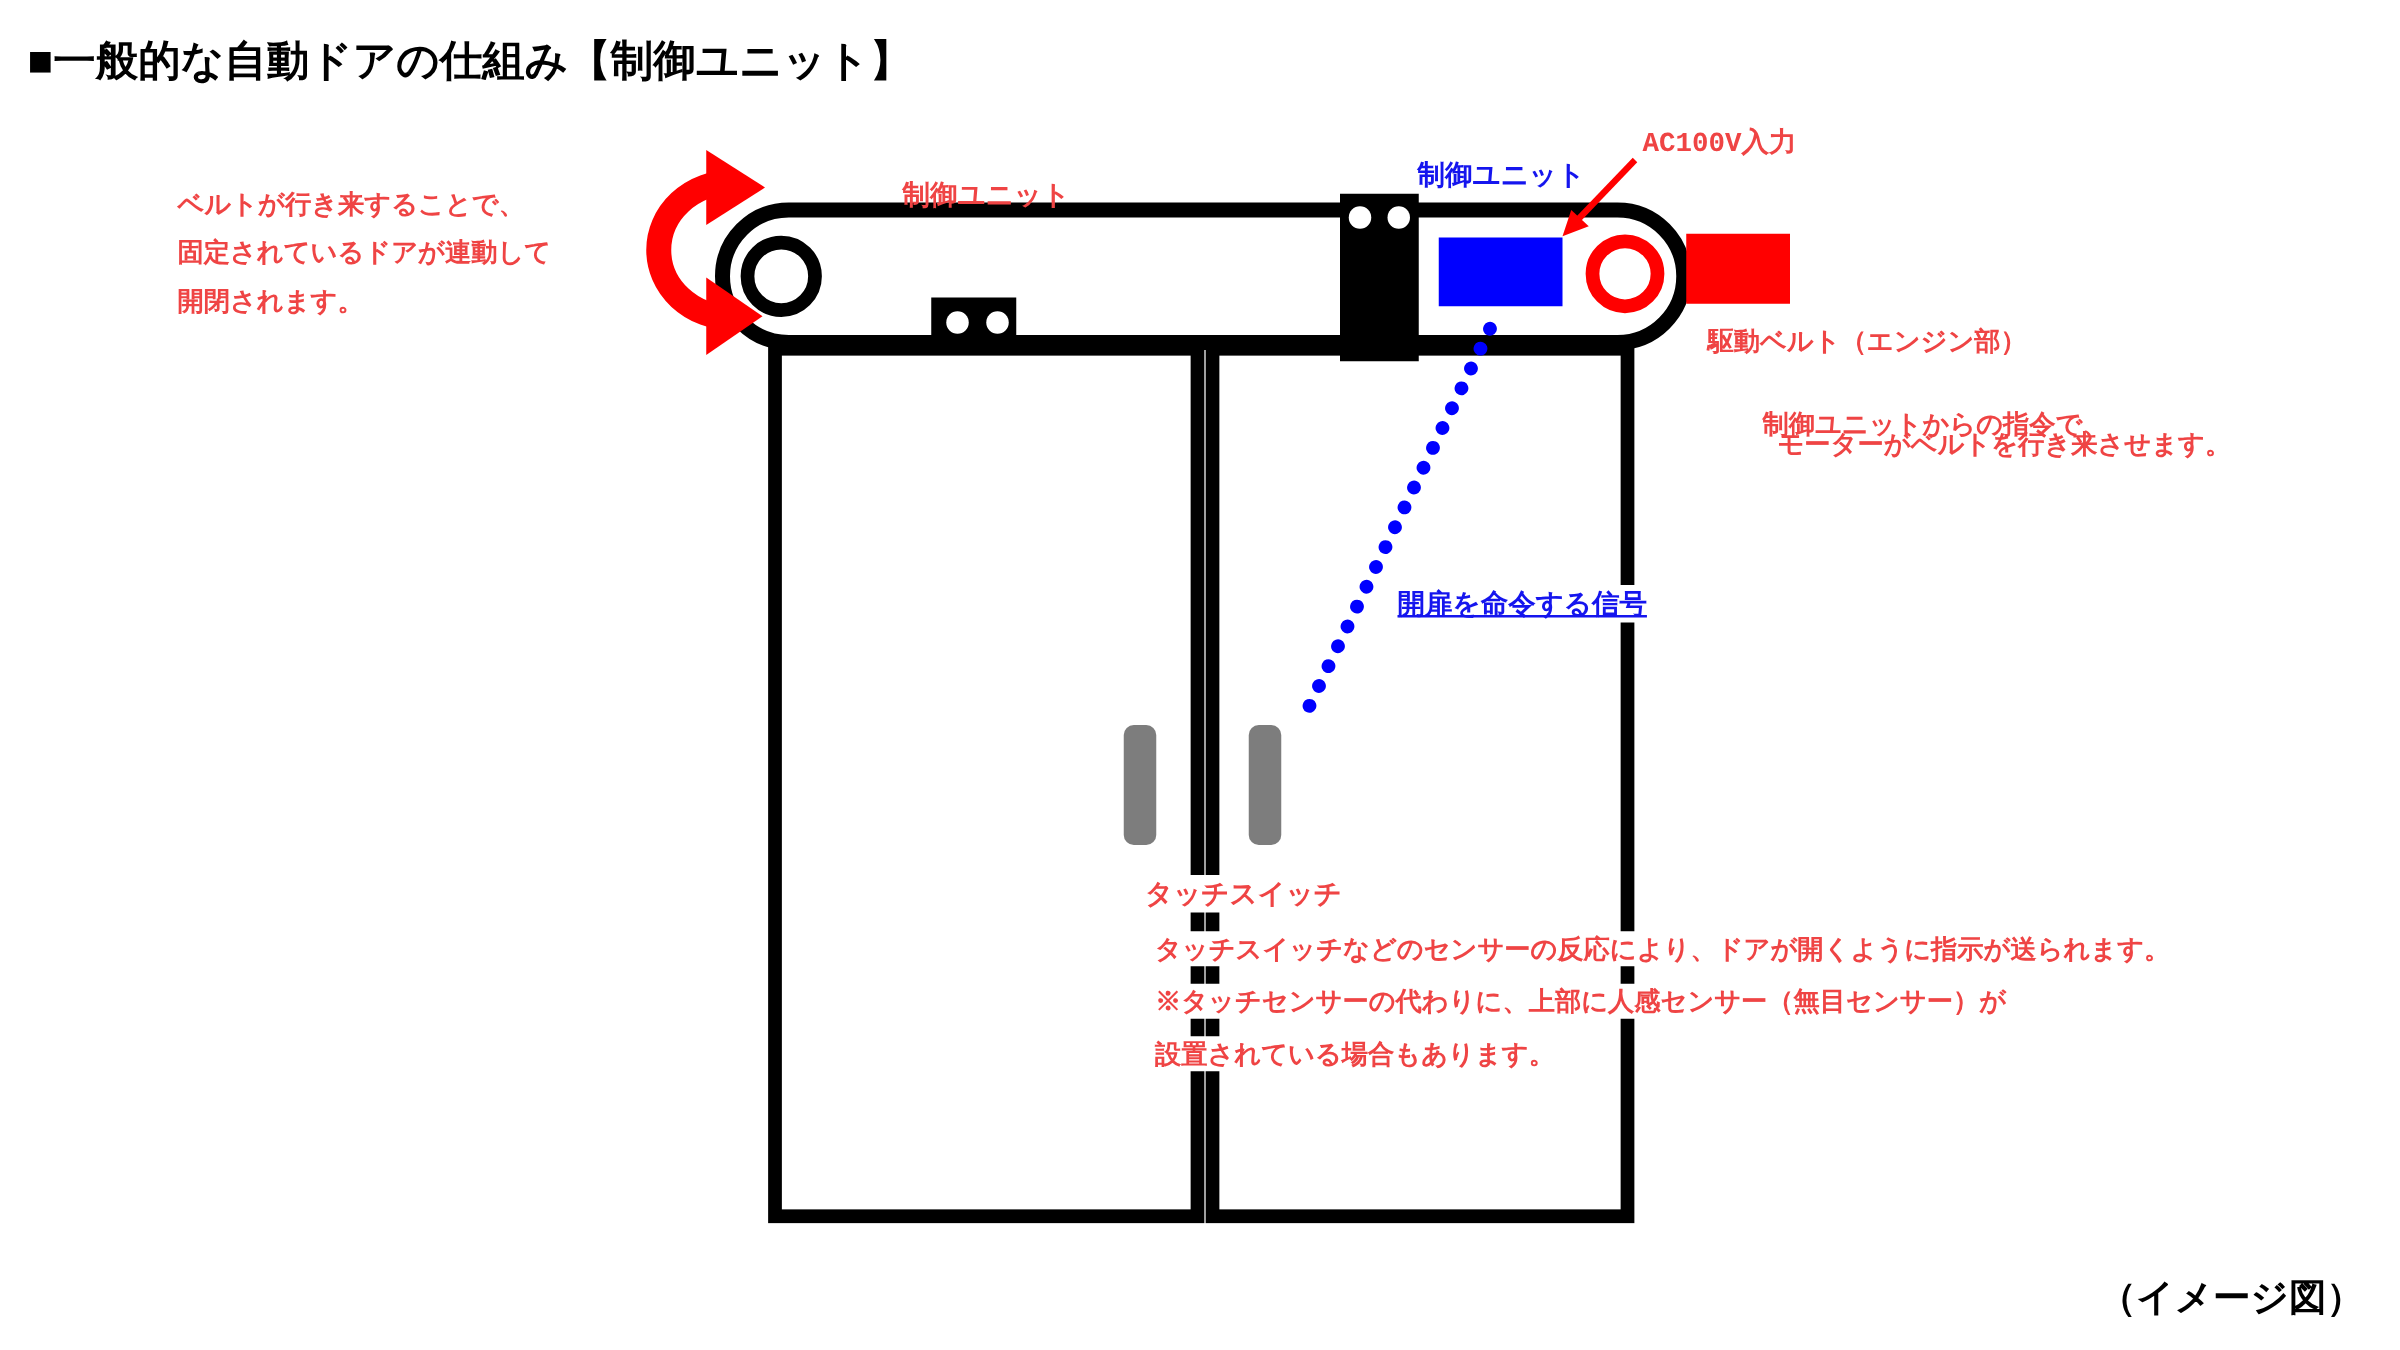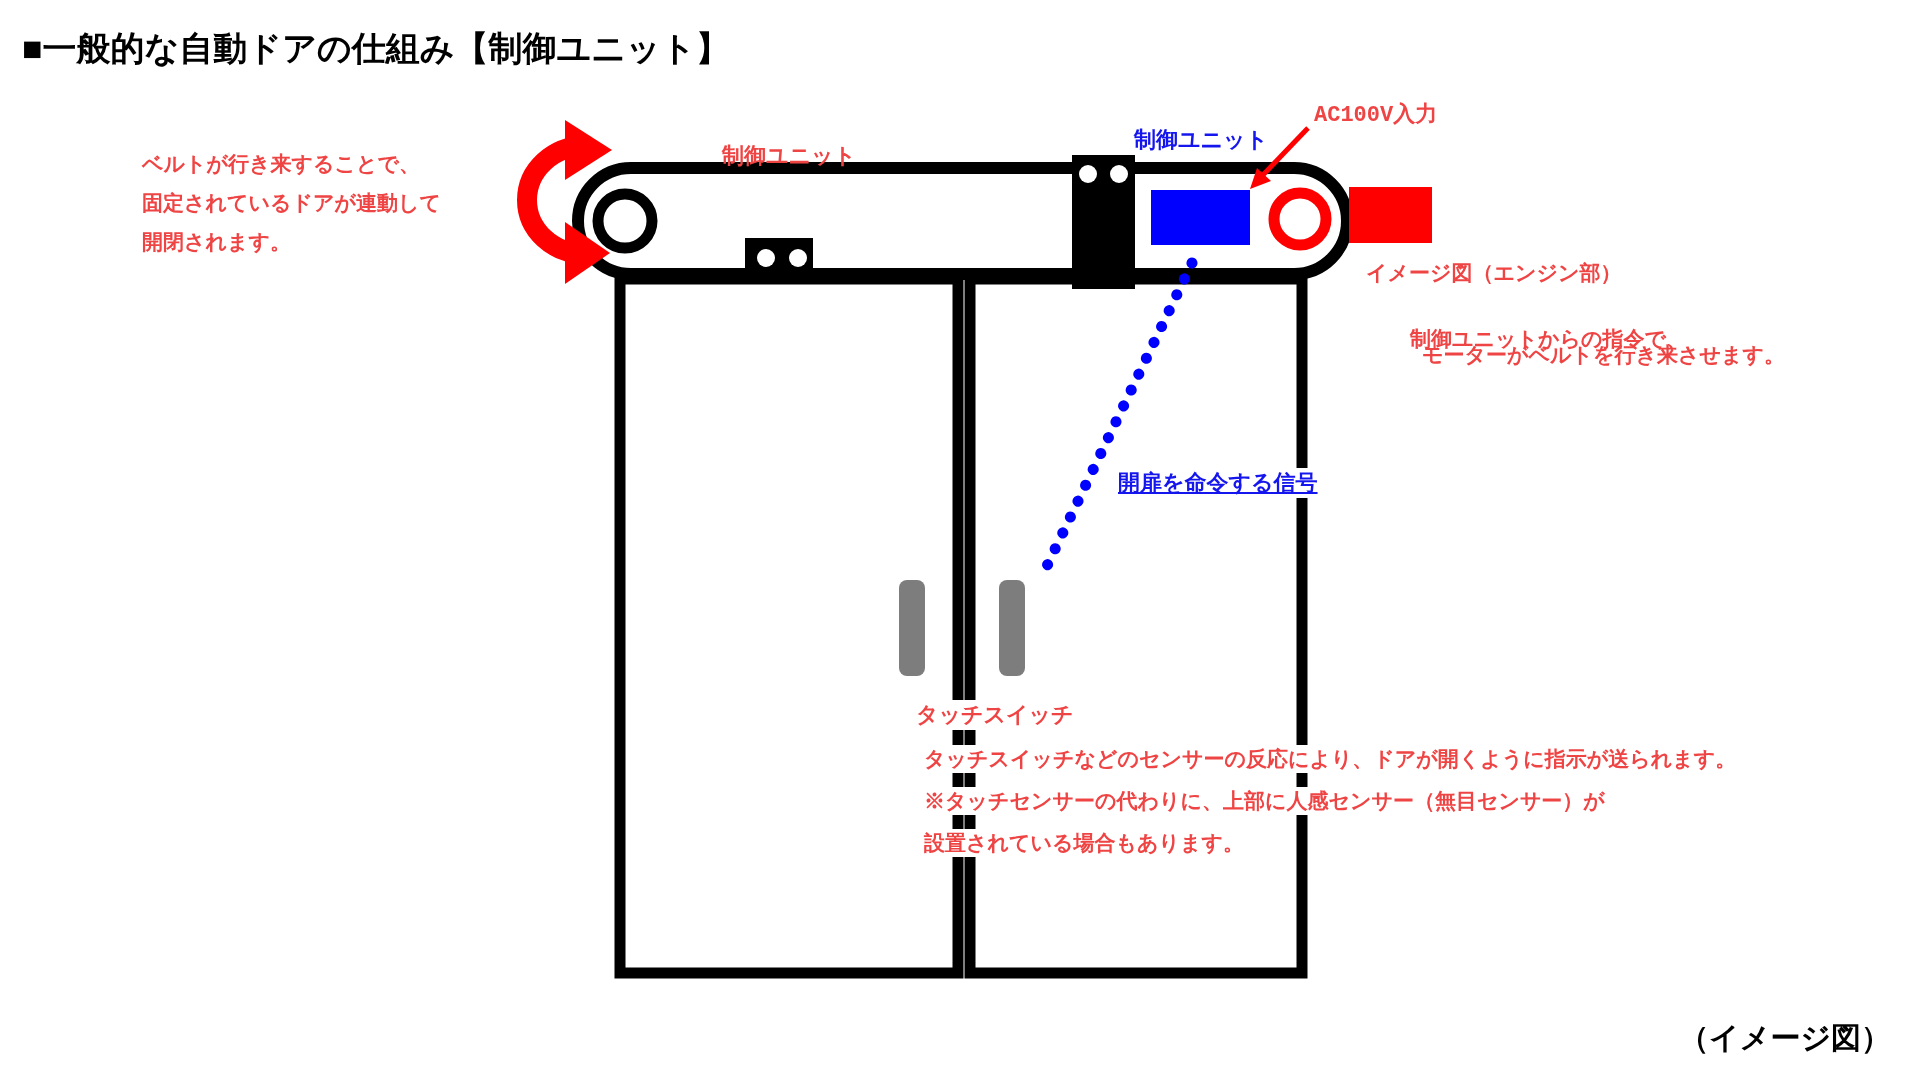--- a/index.html
+++ b/index.html
@@ -78,21 +78,21 @@
   <div>固定されているドアが連動して</div>
   <div>開閉されます。</div>
 </div>
 
 <div id="lbl-drive-belt" class="abs t-red lbl">制御ユニット</div>
 
 <div id="lbl-control-unit" class="abs t-blue lbl">制御ユニット</div>
 
 <div id="lbl-ac-input" class="abs t-red lbl">AC100V入力</div>
 
-<div id="motor-note-l1" class="abs t-red para">イメージ図（エンジン部）</div>
+<div id="motor-note-l1" class="abs t-red para">駆動ベルト（エンジン部）</div>
 <div id="motor-note-l2" class="abs t-red para">制御ユニットからの指令で、</div>
 <div id="motor-note-l3" class="abs t-red para">モーターがベルトを行き来させます。</div>
 
 <div id="lbl-signal" class="abs t-blue lbl wbg">開扉を命令する信号</div>
 
 <div id="lbl-touch-switch" class="abs t-red lbl wbg">タッチスイッチ</div>
 
 <div id="sensor-note-l1" class="abs t-red para wbg">タッチスイッチなどのセンサーの反応により、ドアが開くように指示が送られます。</div>
 <div id="sensor-note-l2" class="abs t-red para wbg">※タッチセンサーの代わりに、上部に人感センサー（無目センサー）が</div>
 <div id="sensor-note-l3" class="abs t-red para wbg">設置されている場合もあります。</div>

